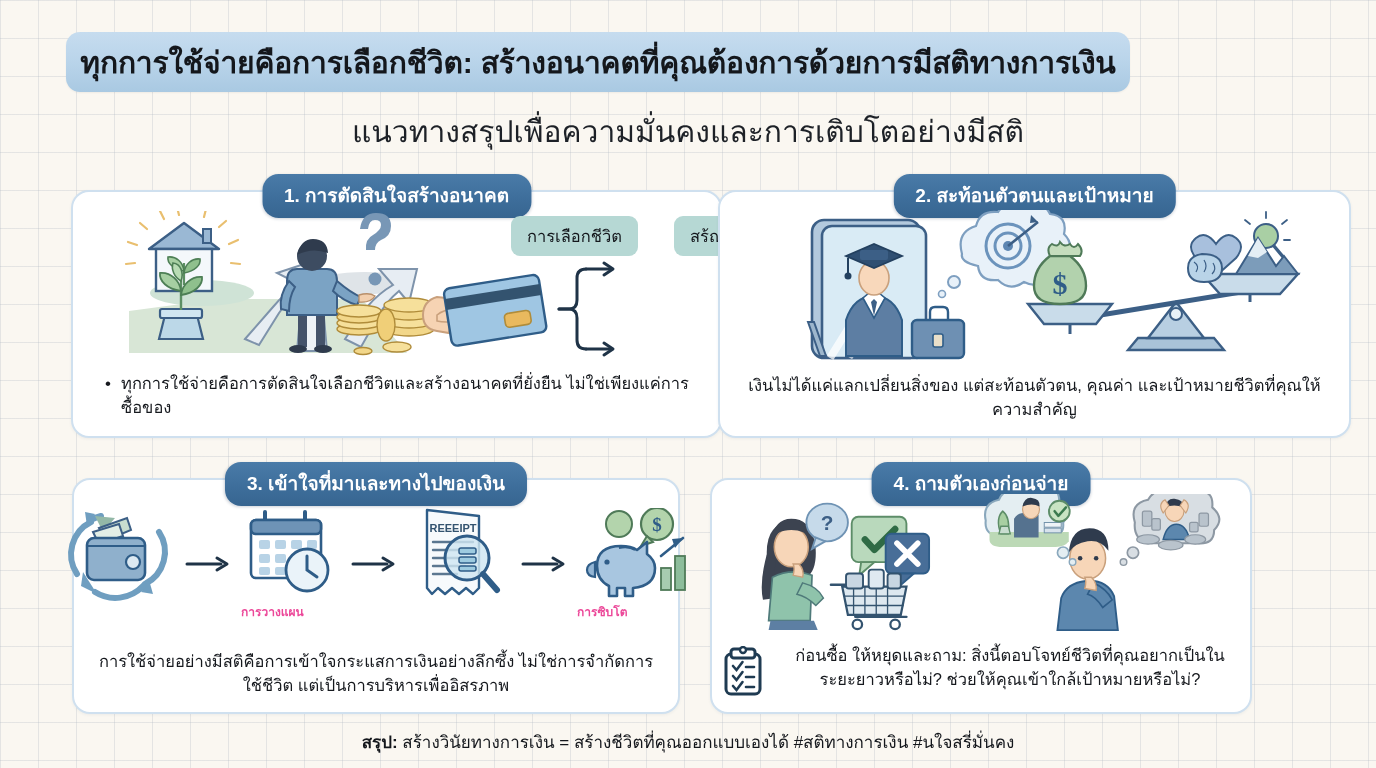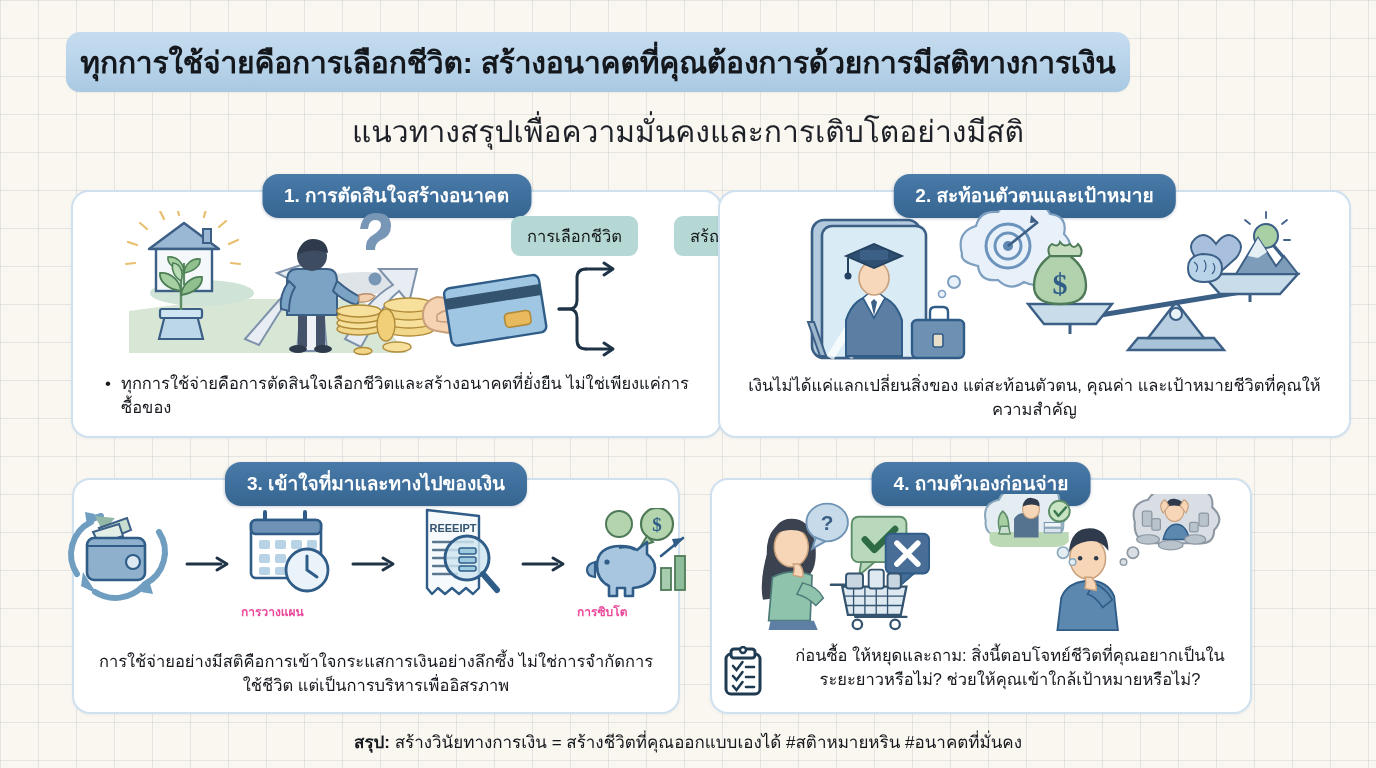--- a/index.html
+++ b/index.html
@@ -531,14 +531,14 @@
       <path d="M24 21 h8"></path>
         <path d="M24 31 h8"></path>
         <path d="M24 41 h8"></path>
     </g>
   </svg>
   <div class="card-text">ก่อนซื้อ ให้หยุดและถาม: สิ่งนี้ตอบโจทย์ชีวิตที่คุณอยากเป็นในระยะยาวหรือไม่? ช่วยให้คุณเข้าใกล้เป้าหมายหรือไม่?</div>
 </div>
 
 <div class="footer">
   <b>สรุป:</b>
-  <span>สร้างวินัยทางการเงิน = สร้างชีวิตที่คุณออกแบบเองได้ #สติาหมายหริน #อนาคตที่มั่นคง</span>
+  <span>สร้างวินัยทางการเงิน = สร้างชีวิตที่คุณออกแบบเองได้ #สติทางการเงิน #นใจสรี่มั่นคง</span>
 </div>
 
 </body></html>

